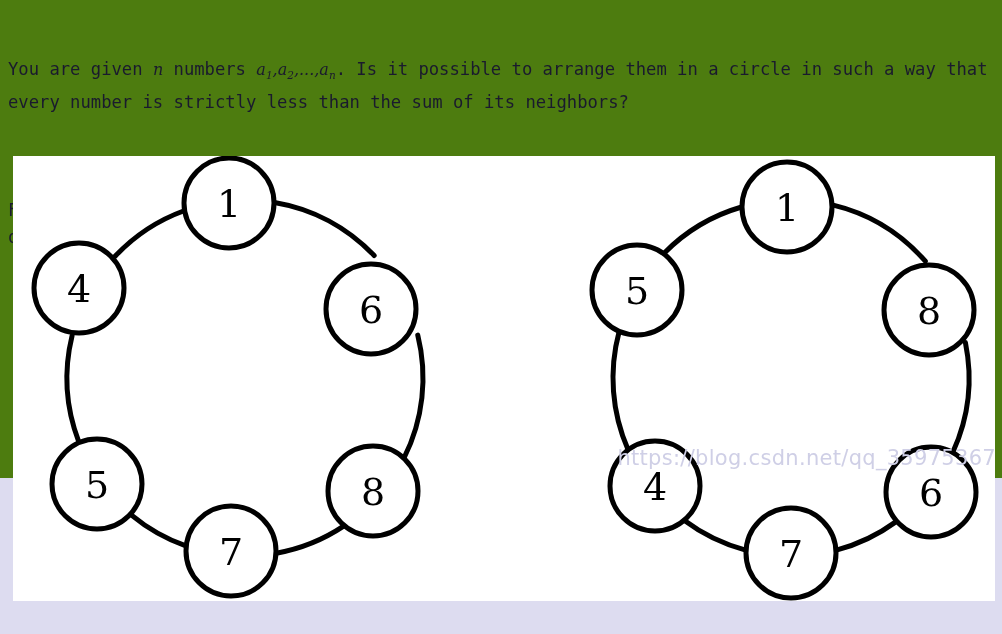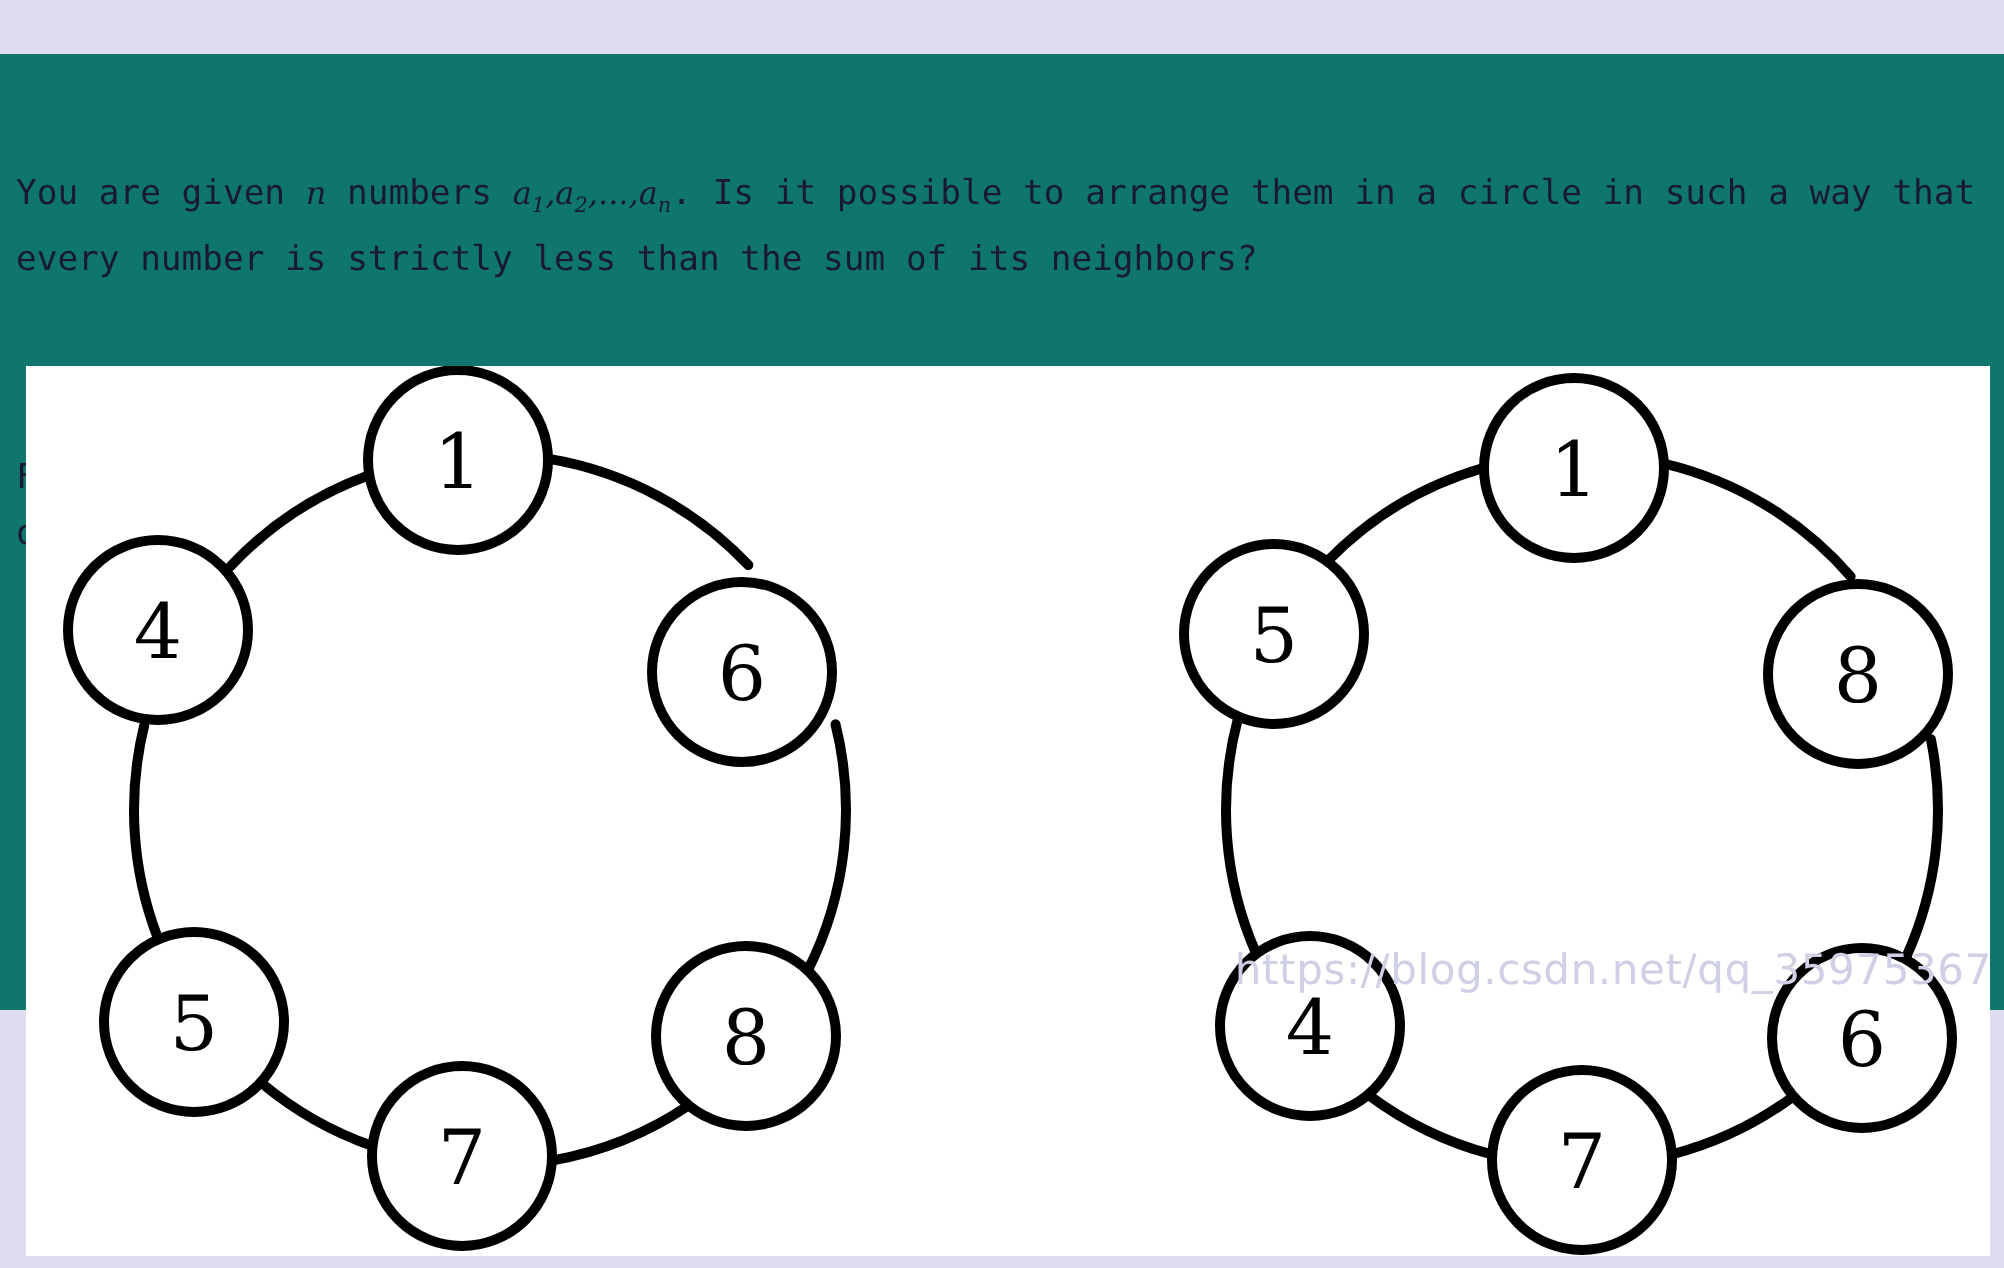--- a/index.html
+++ b/index.html
@@ -12,22 +12,21 @@
     height: 634px;
     background: #dddcf0;
     font-family: "DejaVu Serif", serif;
     overflow: hidden;
     position: relative;
   }
   #page {
     position: relative;
     width: 1002px;
     height: 478px;
-    background: #0f766e;
-    margin-top: 27px;
+    background: #4d7c0f;
   }
 
   
   .statement {
     position: absolute;
     left: 8px;
     top: 2px;
     width: 990px;
     color: #1a1a2e;
     font-family: "DejaVu Sans Mono", monospace;

